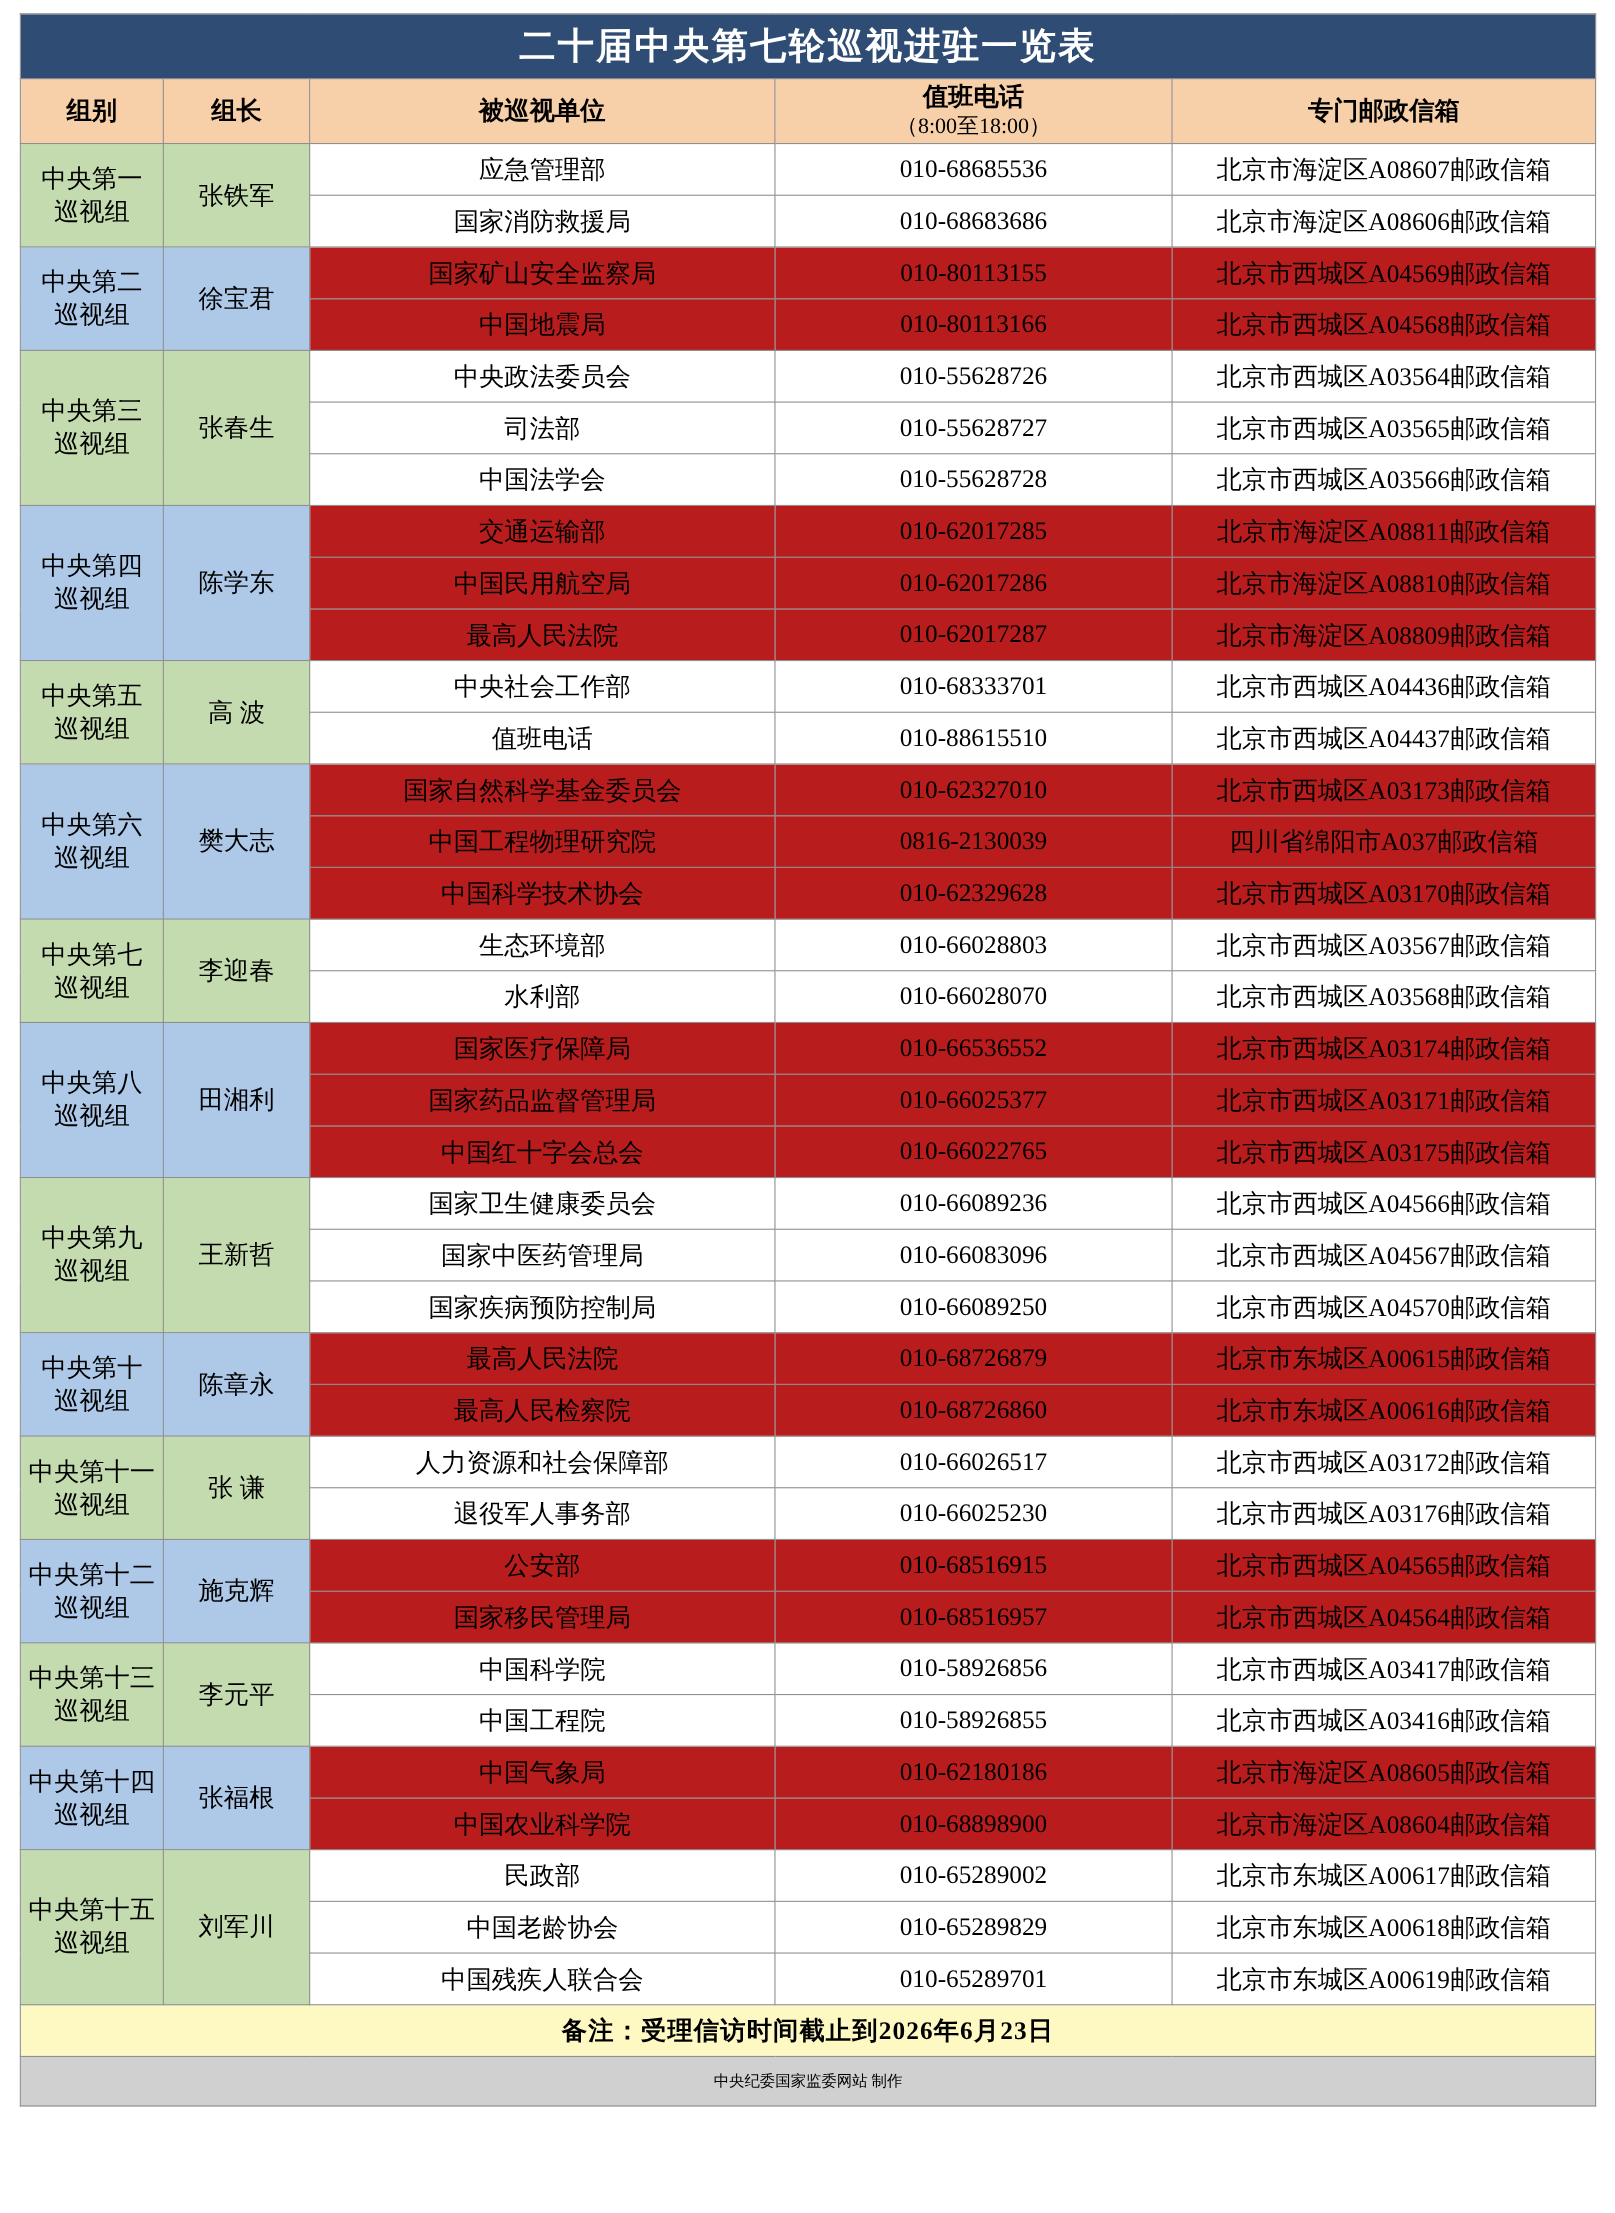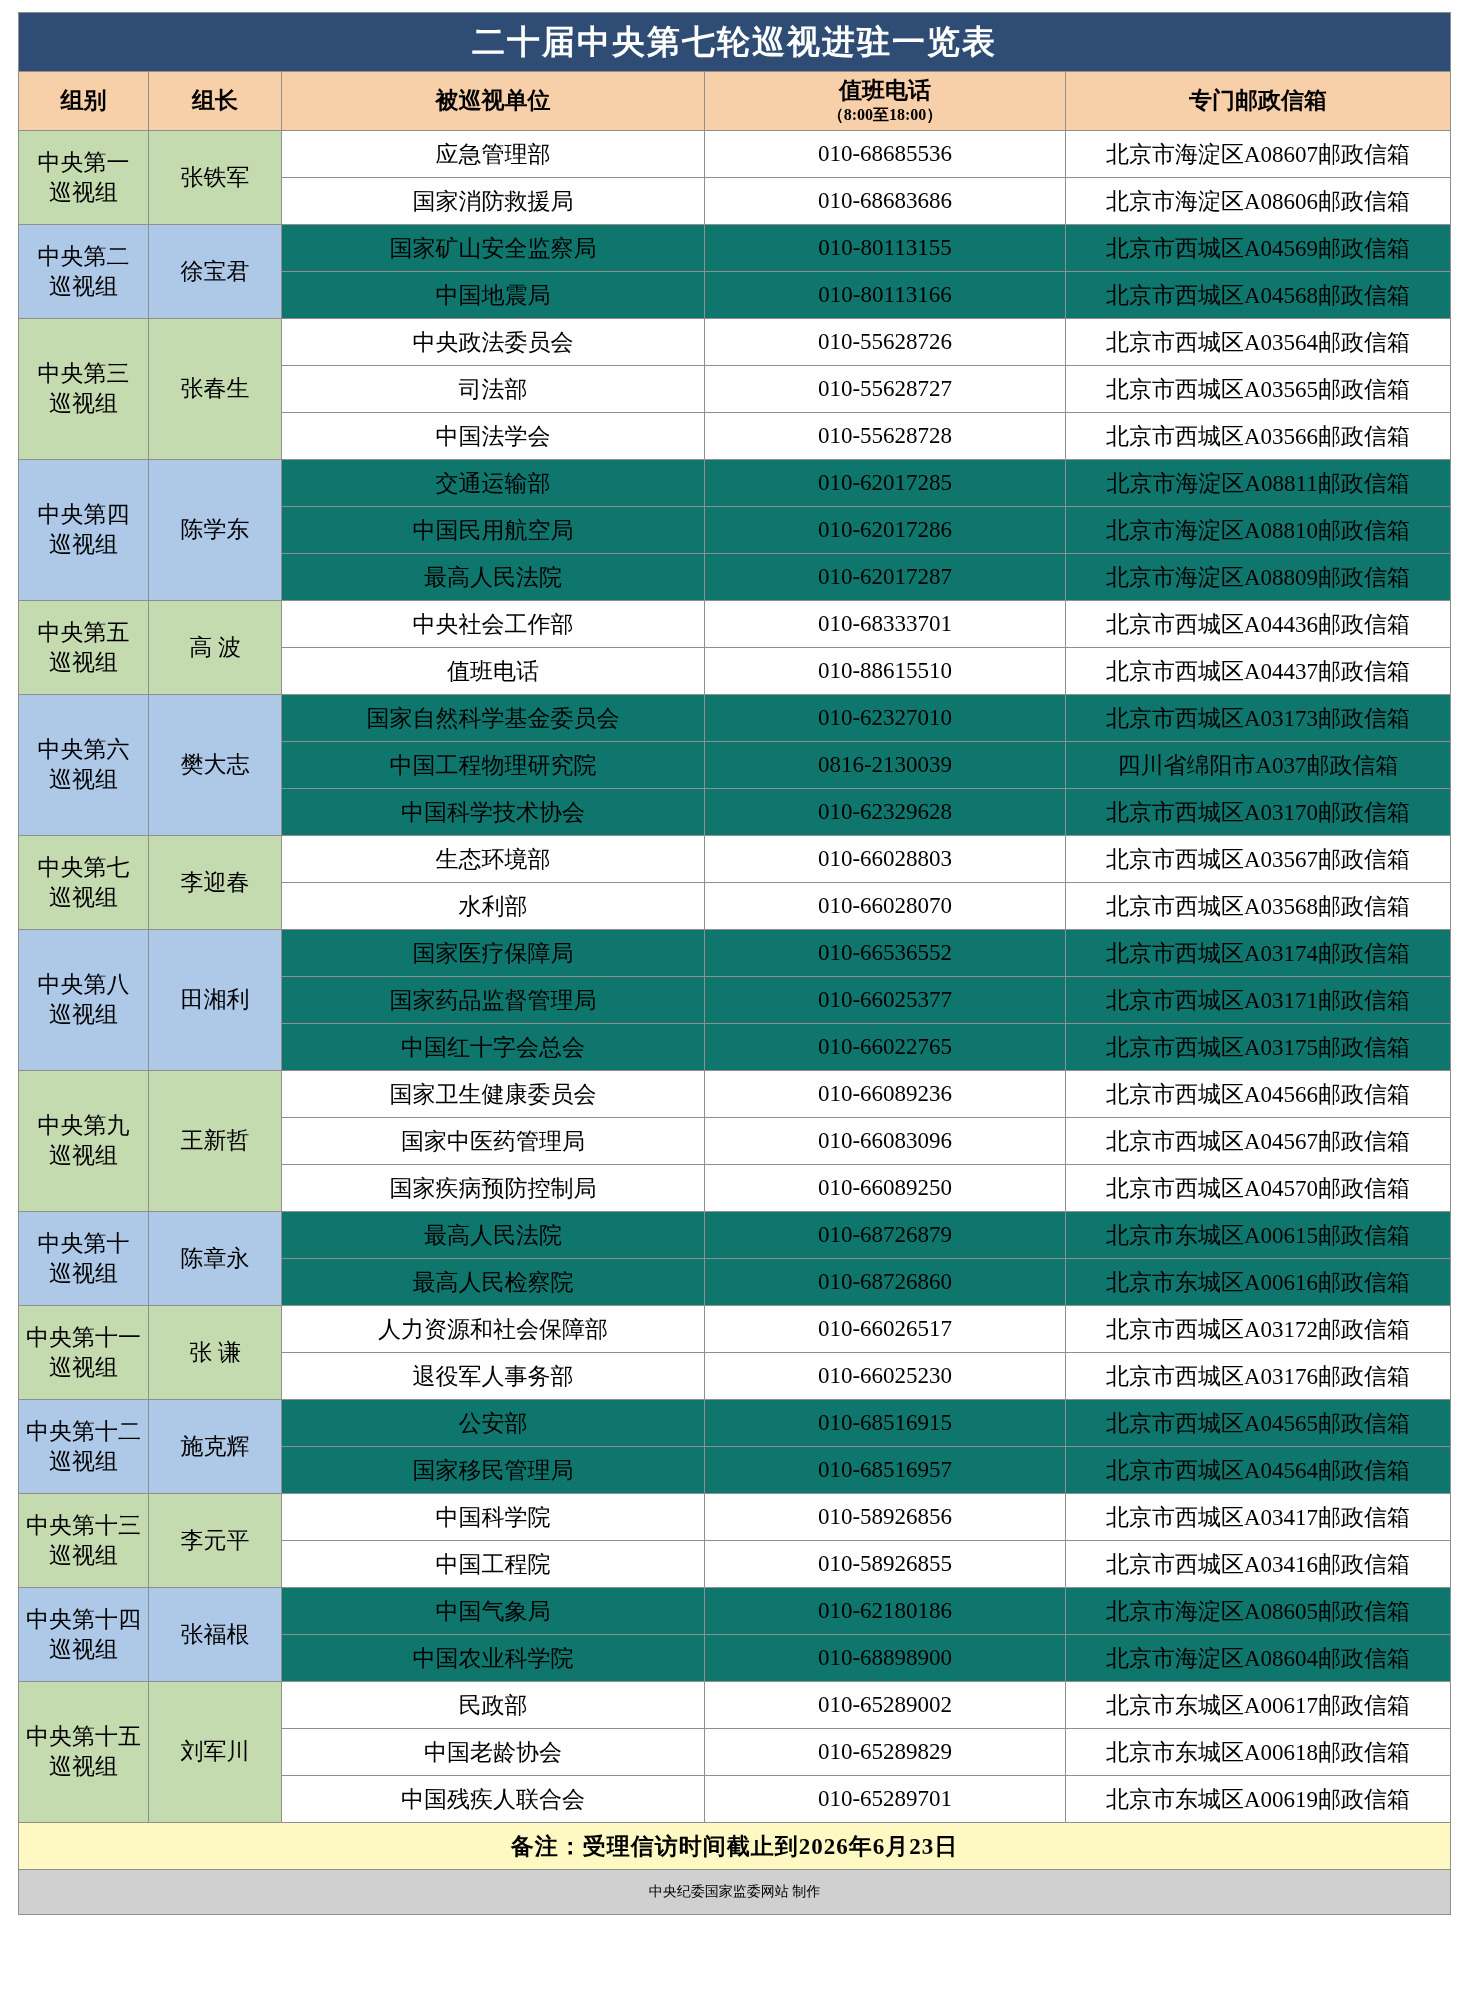--- a/index.html
+++ b/index.html
@@ -38,41 +38,41 @@
     background: #f7cfa8;
     color: #000000;
     font-weight: bold;
     font-size: 23px;
     text-align: center;
     height: 58px;
     line-height: 1.25;
   }
   .hdr .sub {
     display: block;
-    font-size: 16px;
-    font-weight: bold;
+    font-size: 20px;
+    font-weight: normal;
   }
   .grp, .leader {
     background: #c4dbb0;
     text-align: center;
     font-size: 23px;
     line-height: 1.3;
     vertical-align: middle;
   }
   .grp.alt, .leader.alt {
     background: #aec8e8;
   }
   td.unit, td.phone, td.box {
     text-align: center;
     font-size: 23px;
     height: 46px;
     background: #ffffff;
   }
   tr.blue td.unit, tr.blue td.phone, tr.blue td.box {
-    background: #0f766e;
+    background: #b91c1c;
   }
   .note {
     background: #fef9c3;
     text-align: center;
     font-size: 23px;
     font-weight: bold;
     height: 46px;
     letter-spacing: 1px;
   }
   .footer {

